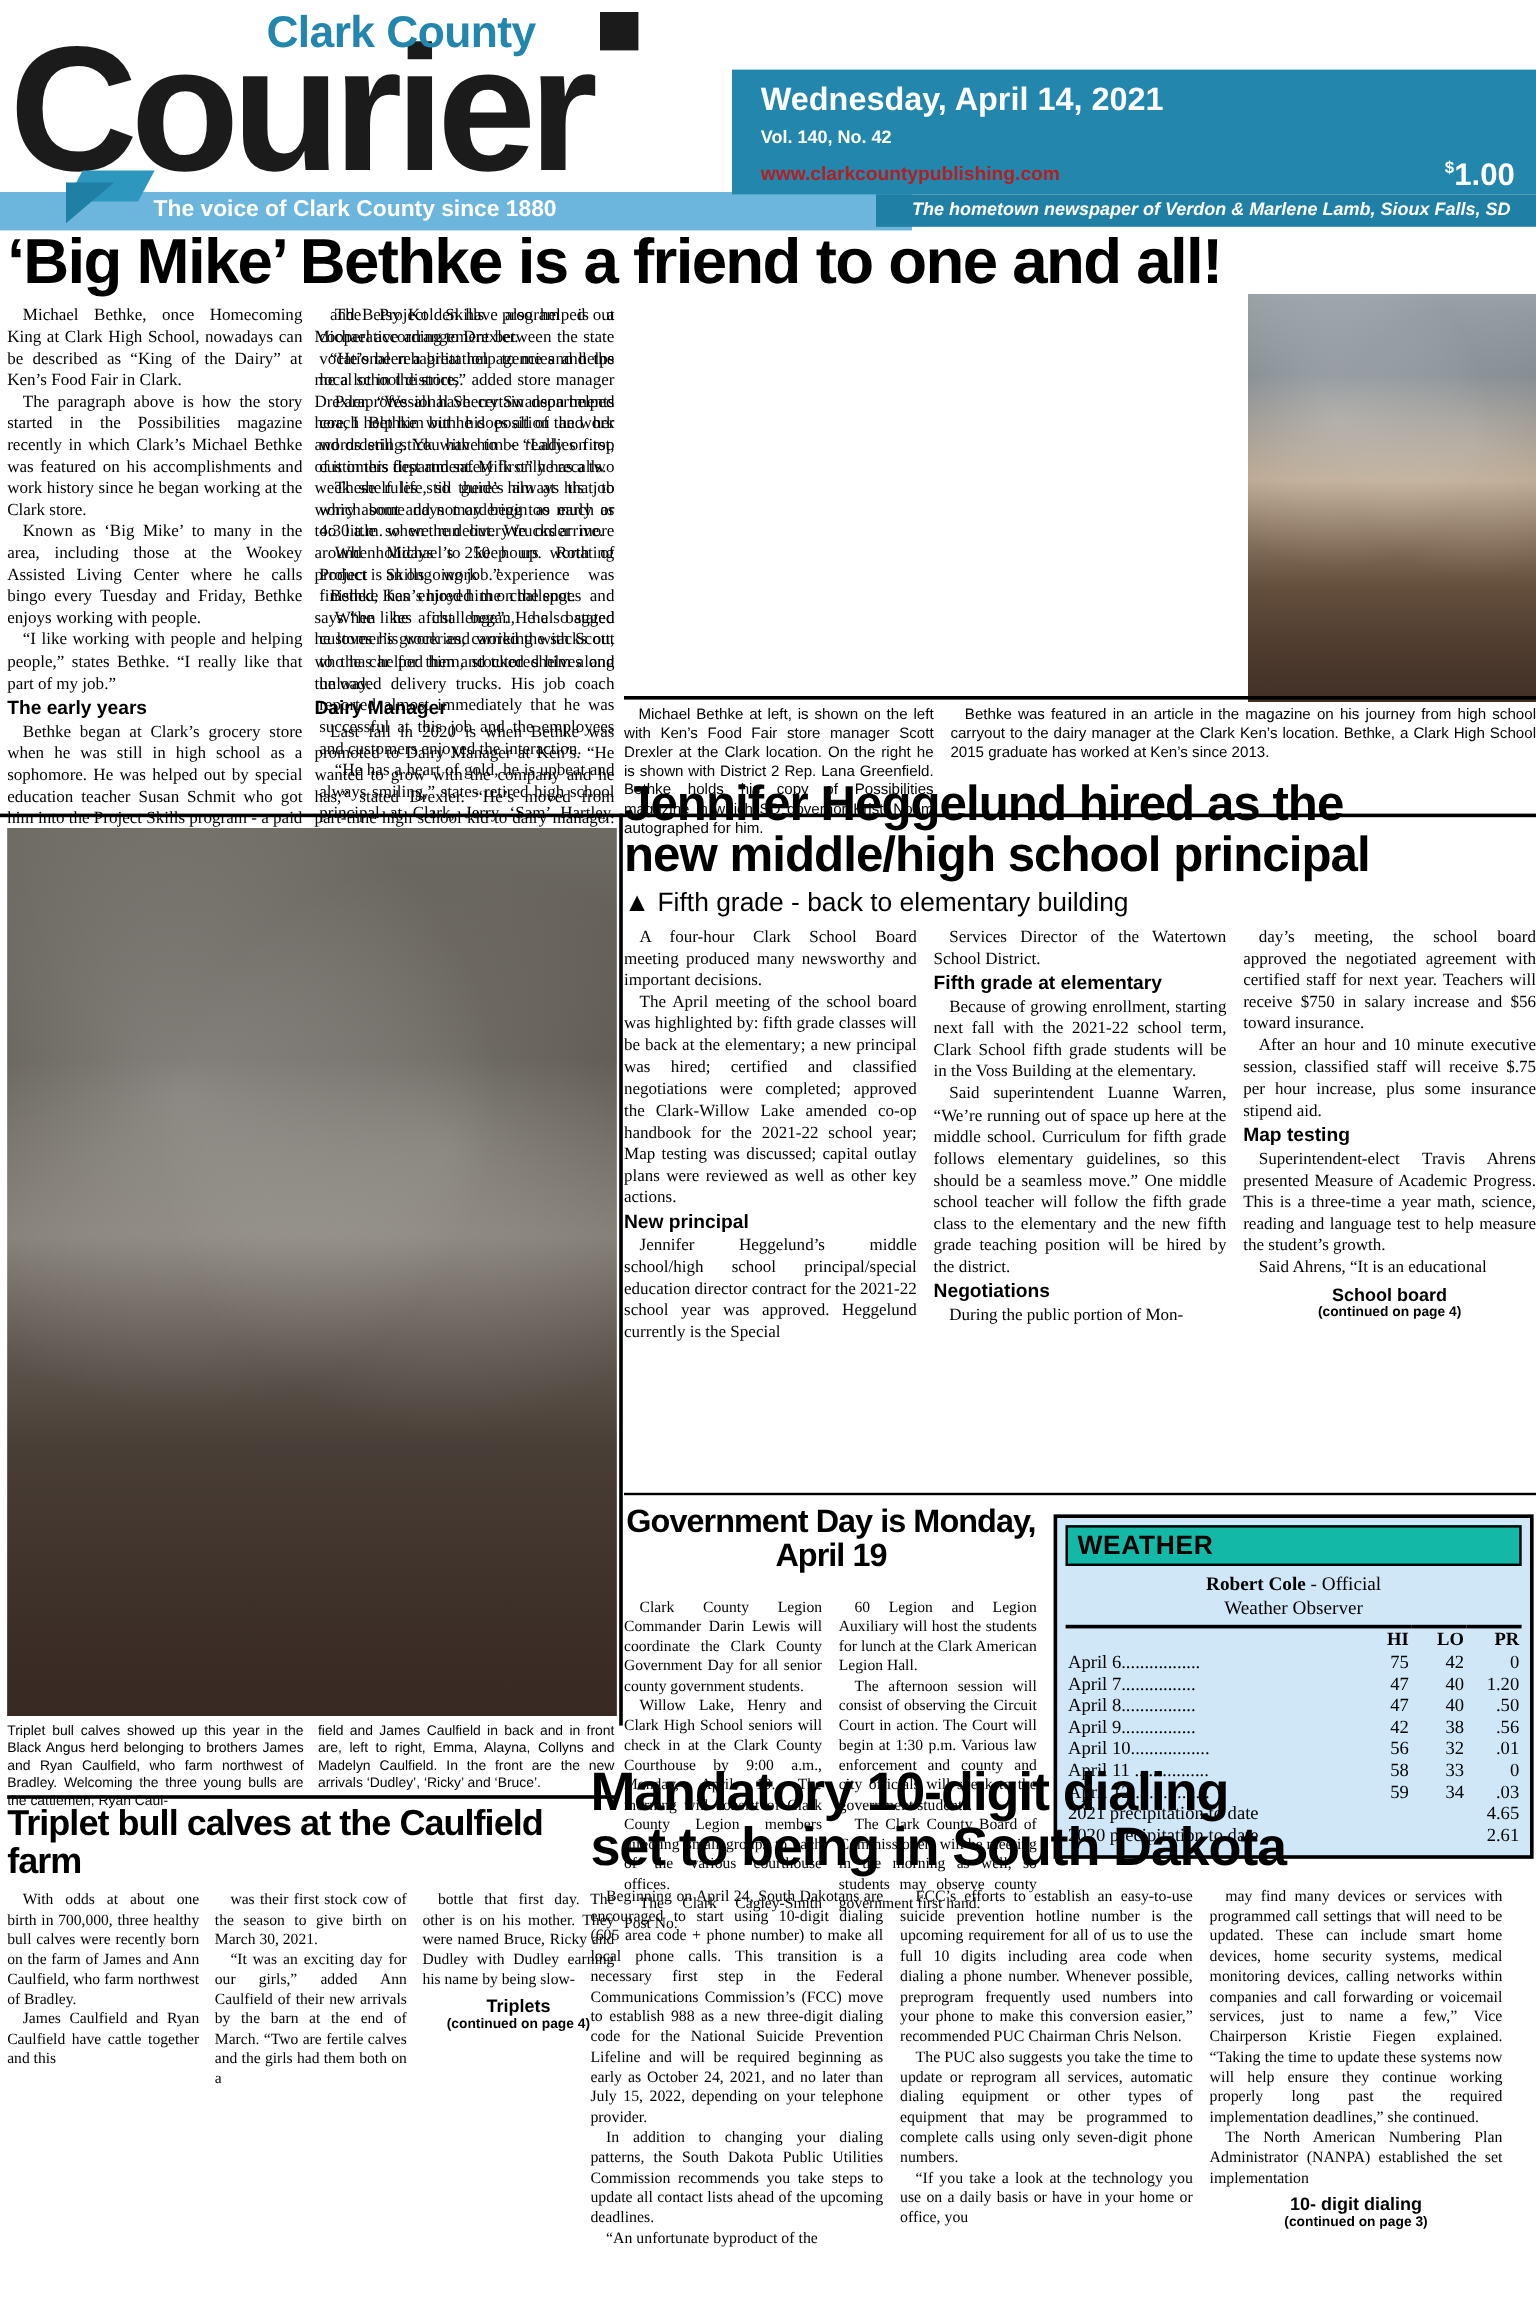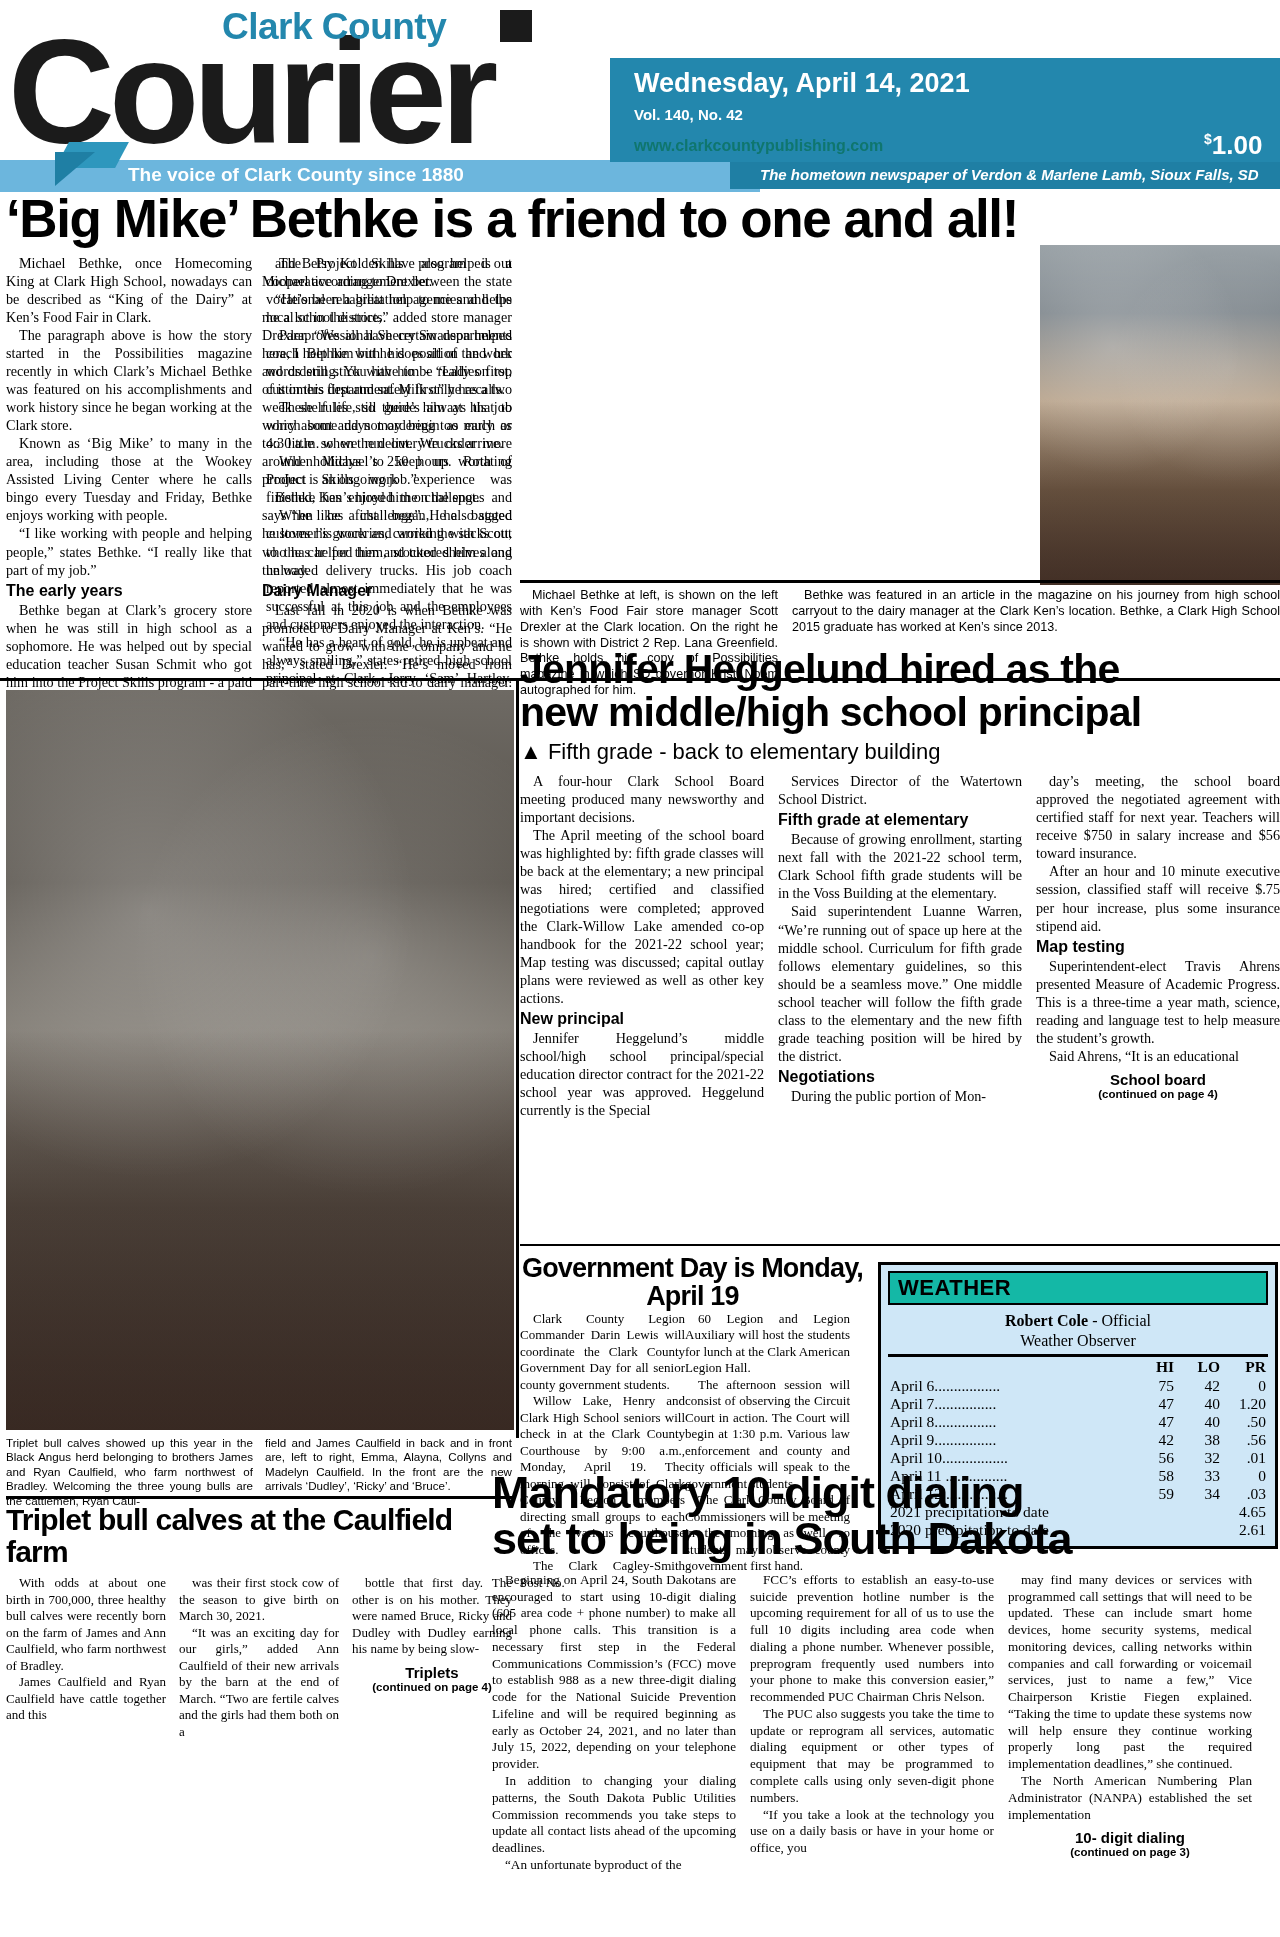--- a/index.html
+++ b/index.html
@@ -61,21 +61,21 @@
     font-weight:bold; font-size:27px; color:#ffffff;
   }
   .mh-vol {
     position:absolute; left:634px; top:106px;
     font-family:"Liberation Sans", sans-serif;
     font-weight:bold; font-size:15px; color:#ffffff;
   }
   .mh-web {
     position:absolute; left:634px; top:137px;
     font-family:"Liberation Sans", sans-serif;
-    font-weight:bold; font-size:16px; color:#0f766e;
+    font-weight:bold; font-size:16px; color:#b91c1c;
   }
   .mh-price {
     position:absolute; left:1204px; top:130px;
     font-family:"Liberation Sans", sans-serif;
     font-weight:bold; font-size:26px; color:#ffffff;
   }
   .mh-price sup { font-size:14px; vertical-align:super; }
   .mh-hometownbox {
     position:absolute; left:730px; top:162px;
     width:550px; height:27px; background:#1f7fa4;
@@ -164,21 +164,21 @@
   .triplet h2 { font-size:30px; letter-spacing:-0.8px; }
   .triplet-cols { display:flex; gap:13px; margin-top:8px; }
   .triplet-col { width:160px; }
 
   
   .jh { position:absolute; left:520px; top:648px; width:760px; }
   .jh-cols { display:flex; gap:14px; margin-top:8px; }
   .jh-col { width:244px; }
 
   .govday { position:absolute; left:520px; top:1254px; width:345px; }
-  .govday-cols { display:flex; margin-top:0; }
+  .govday-cols { display:flex; gap:14px; margin-top:20px; }
   .govday-col { width:165px; }
 
   .weatherbox {
     position:absolute; left:878px; top:1262px; width:400px;
     border:3px solid #000; background:#cfe7f7; padding:6px 7px 7px 7px;
   }
   .wx-title {
     background:#14b8a6; border:2px solid #000;
     font-family:"Liberation Sans", sans-serif; font-weight:bold;
     font-size:22px; padding:2px 8px; letter-spacing:0.5px;

